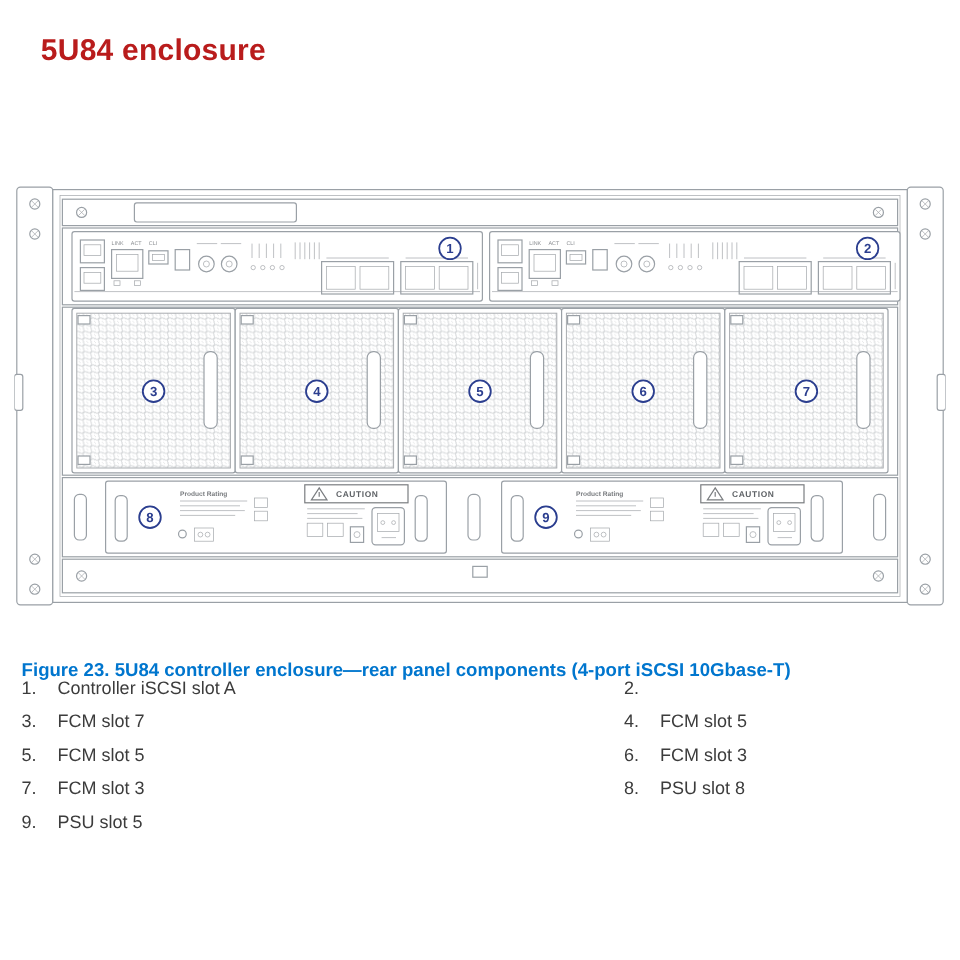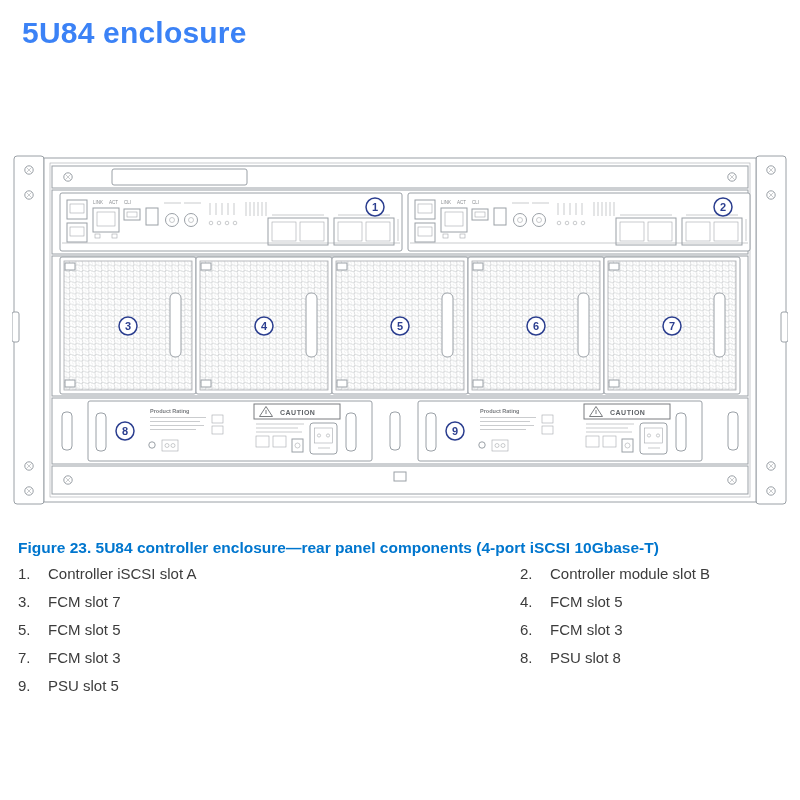--- a/index.html
+++ b/index.html
@@ -1,20 +1,20 @@
 <!DOCTYPE html>
 <html><head>
 <meta charset="utf-8">
 <style>
   html,body{margin:0;padding:0;background:#ffffff;}
   body{width:800px;height:800px;font-family:"Liberation Sans",sans-serif;}
   .page{position:relative;width:800px;height:800px;overflow:hidden;background:#fff;}
-  .page-title{position:absolute;left:18px;top:12px;margin:4px;font-size:30px;font-weight:bold;color:#3b82f6;letter-spacing:0.2px;}
+  .page-title{position:absolute;left:18px;top:12px;margin:16px;font-size:25px;font-weight:bold;color:#b91c1c;letter-spacing:0.2px;}
   .diagram-wrap{position:absolute;left:12px;top:150px;width:776px;height:362px;}
-  .figure-caption{position:absolute;left:18px;top:539px;width:770px;font-size:15.5px;font-weight:bold;color:#0076CE;}
+  .figure-caption{position:absolute;left:18px;top:550px;width:770px;font-size:15.5px;font-weight:bold;color:#0076CE;}
   .legend{position:absolute;left:18px;top:566px;width:766px;display:grid;grid-template-columns:502px 1fr;row-gap:12px;font-size:15px;color:#3c3c3c;}
   .legend-item{display:flex;line-height:16px;}
   .legend-item .num{width:30px;flex:0 0 30px;}
   
   svg text{font-family:"Liberation Sans",sans-serif;}
   .s{stroke:#9aa0a6;stroke-width:1;fill:none;}
   .sf{stroke:#9aa0a6;stroke-width:1;fill:#ffffff;}
   .st{stroke:#a6a9ad;stroke-width:0.6;fill:none;}
   .d{stroke:#7a7d80;stroke-width:1;fill:none;}
   .hexedge{stroke:#a6a9ad;stroke-width:0.8;}
@@ -249,21 +249,20 @@
 
   <div class="figure-caption">Figure 23. 5U84 controller enclosure—rear panel components (4-port iSCSI 10Gbase-T)</div>
 
   <div class="legend">
     <div class="legend-item">
       <span class="num">1.</span>
       <span class="lbl">Controller iSCSI slot A</span>
     </div>
     <div class="legend-item">
       <span class="num">2.</span>
-      <span class="lbl">Controller module slot B</span>
     </div>
     <div class="legend-item">
       <span class="num">3.</span>
       <span class="lbl">FCM slot 7</span>
     </div>
     <div class="legend-item">
       <span class="num">4.</span>
       <span class="lbl">FCM slot 5</span>
     </div>
     <div class="legend-item">

